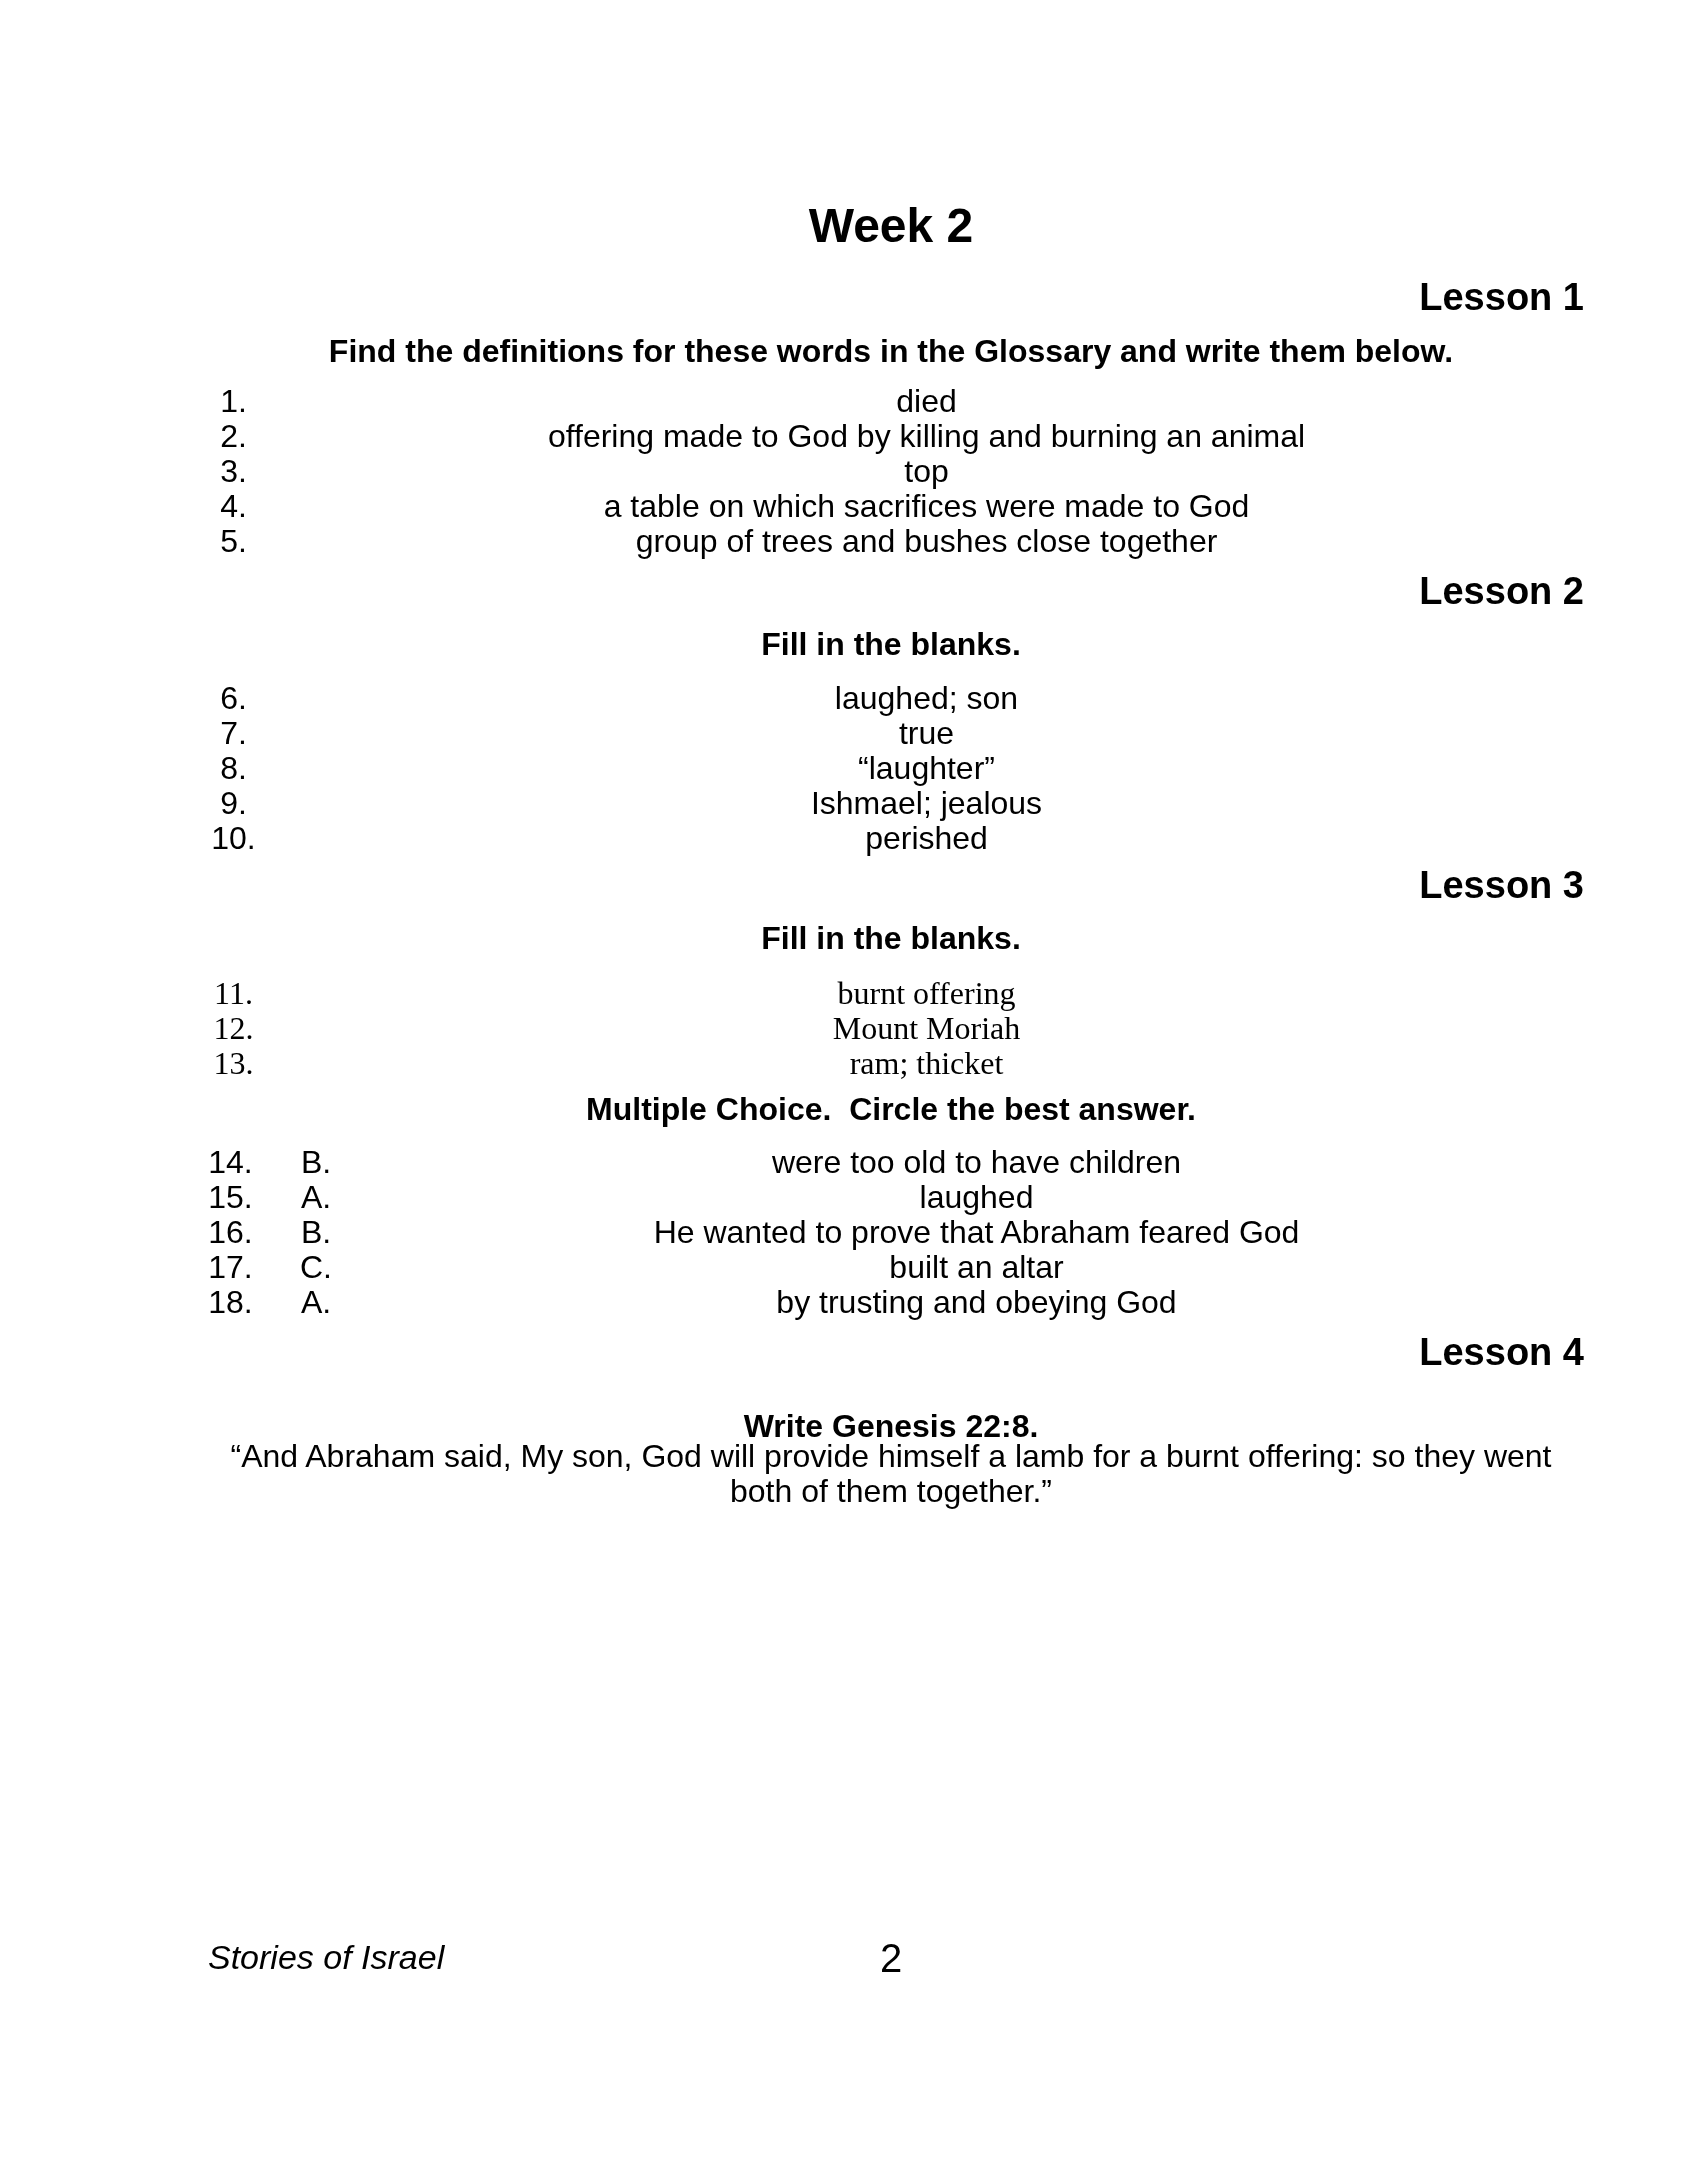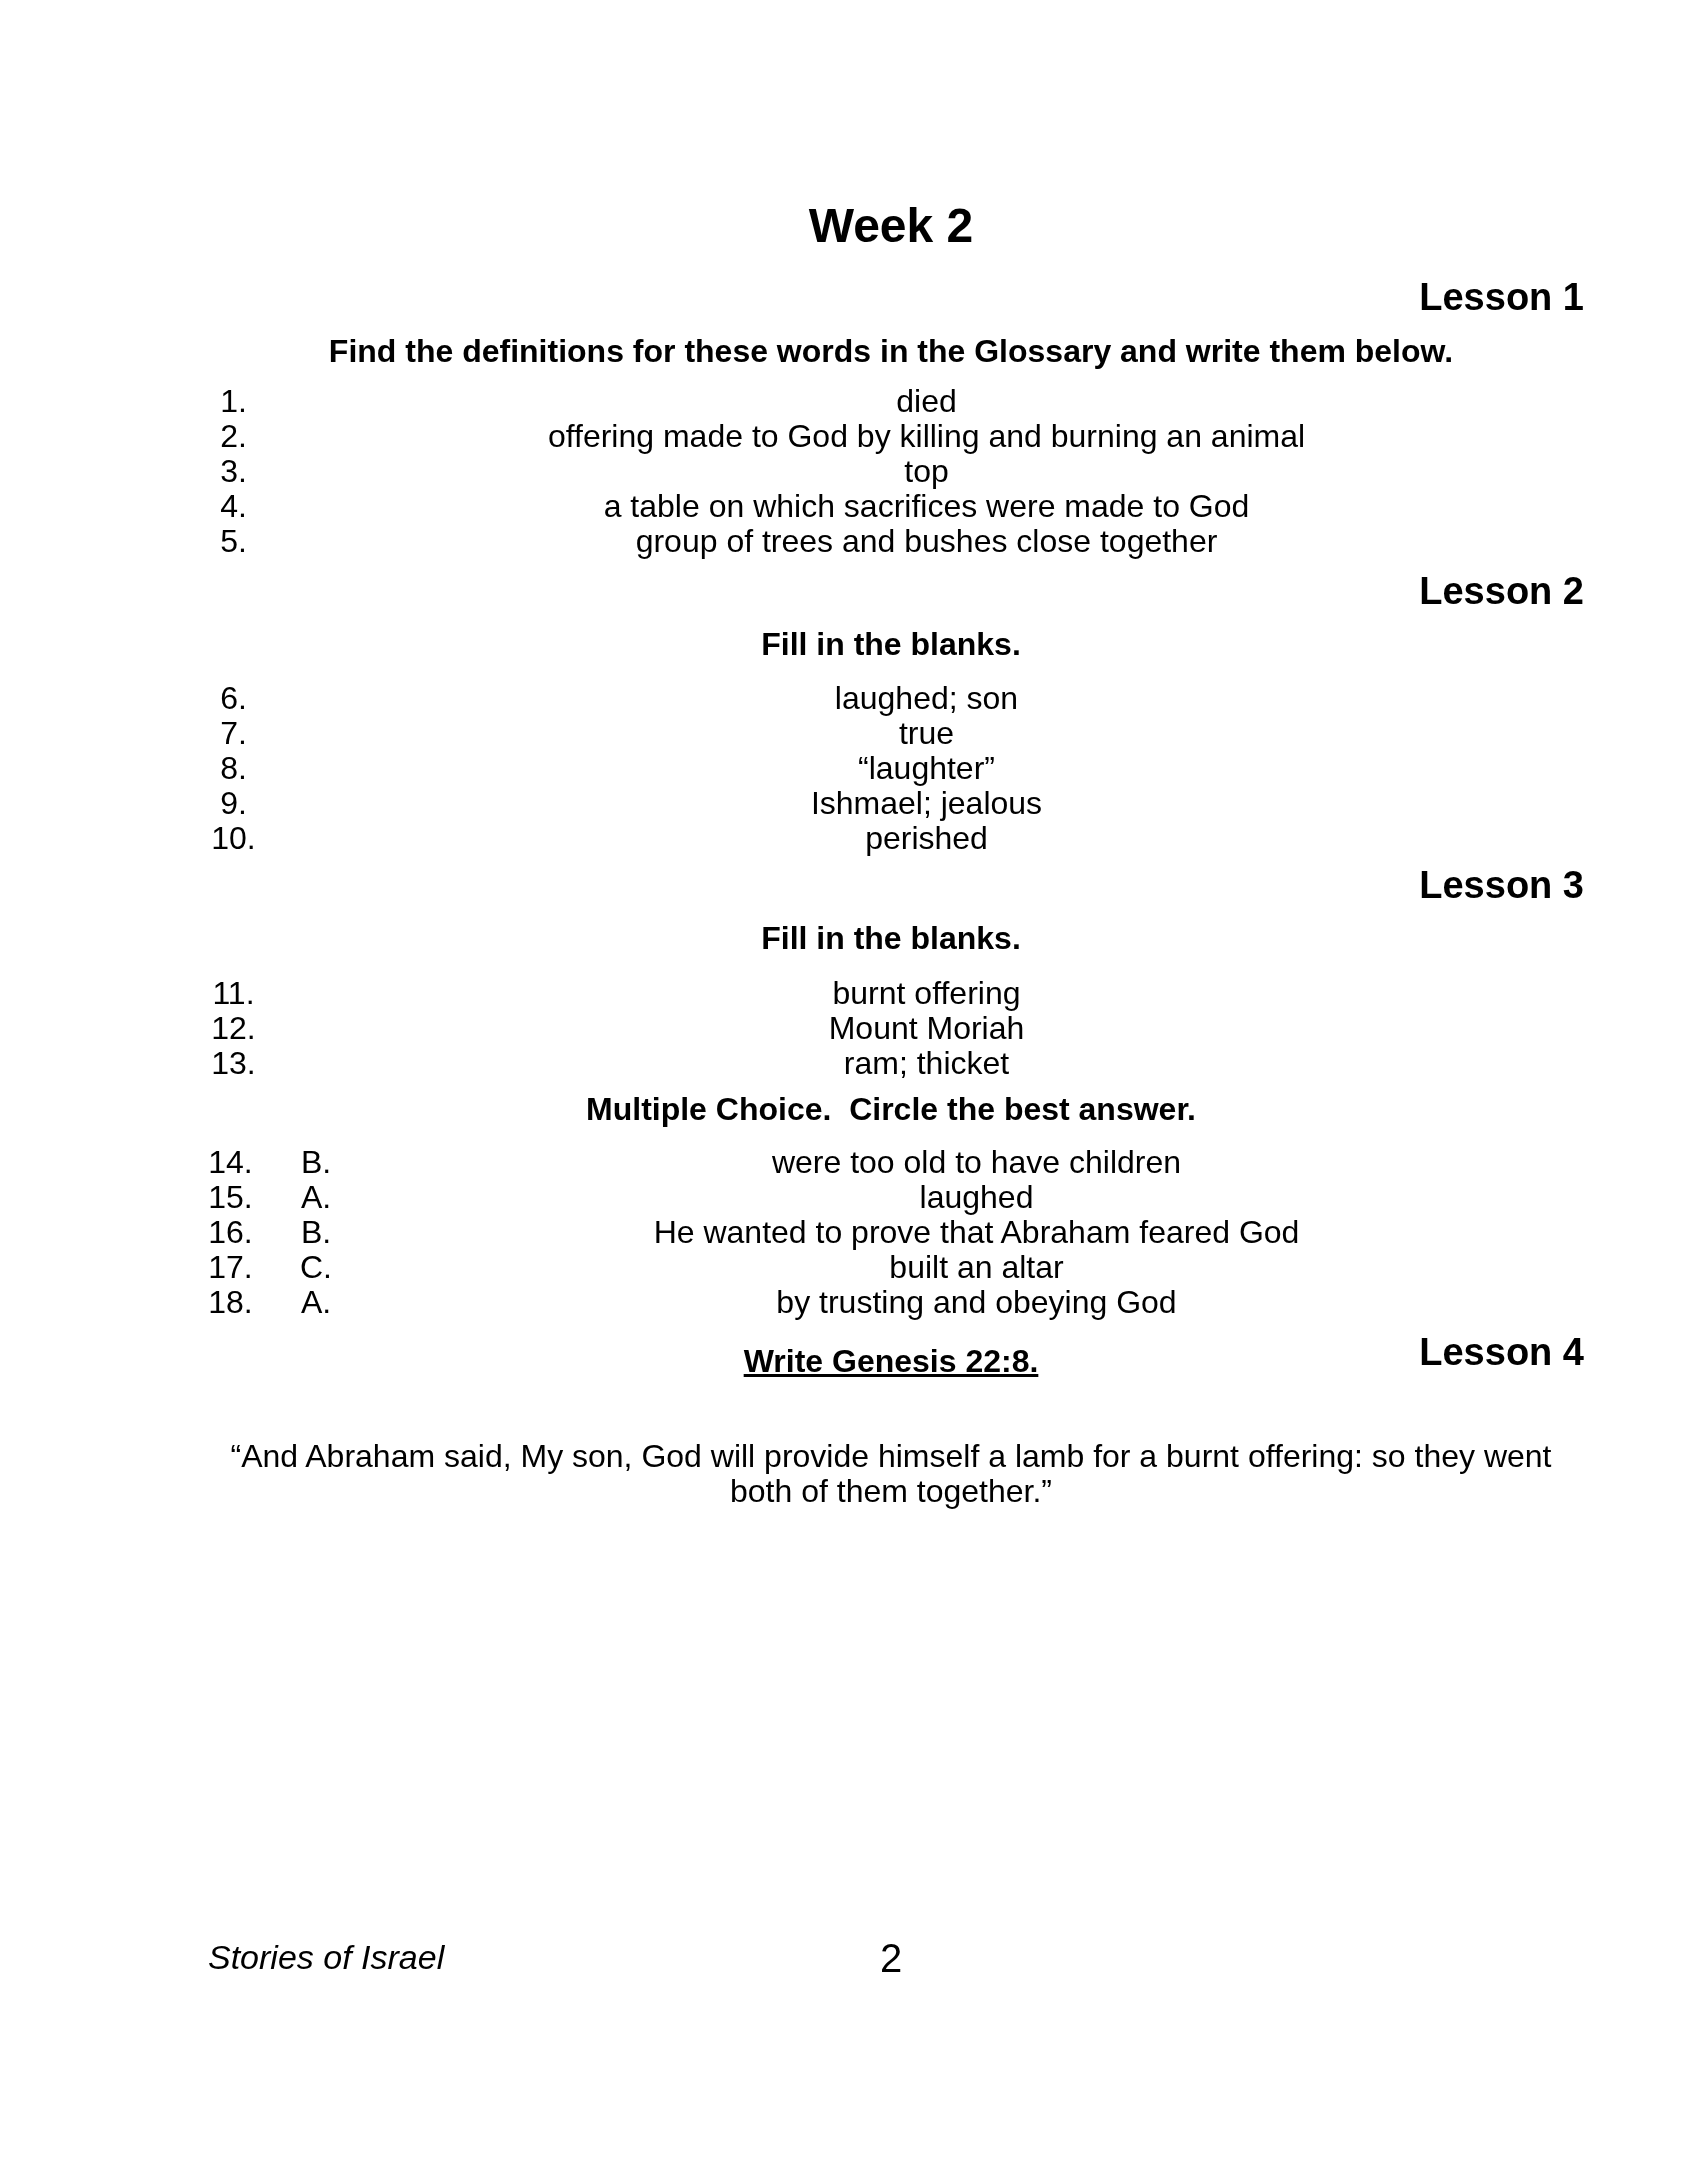--- a/index.html
+++ b/index.html
@@ -123,21 +123,21 @@
     <div class="row">
       <span class="num-col">10.</span>
       <span class="text-col">perished</span>
     </div>
   </div>
 
   <div class="abs content-col lesson-heading" style="top:864px;">Lesson 3</div>
 
   <div class="abs content-col instruction" style="top:921px;">Fill in the blanks.</div>
 
-  <div class="abs content-col body-text answer-list" style="top:976px;">
+  <div class="abs content-col body-text answer-list" style="top:976px;font-family:Liberation Serif, serif;">
     <div class="row">
       <span class="num-col">11.</span>
       <span class="text-col">burnt offering</span>
     </div>
     <div class="row">
       <span class="num-col">12.</span>
       <span class="text-col">Mount Moriah</span>
     </div>
     <div class="row">
       <span class="num-col">13.</span>
@@ -170,21 +170,21 @@
     </div>
     <div class="row">
       <span class="num-col-mc">18.</span>
       <span class="letter-col">A.</span>
       <span class="text-col">by trusting and obeying God</span>
     </div>
   </div>
 
   <div class="abs content-col lesson-heading" style="top:1331px;">Lesson 4</div>
 
-  <div class="abs content-col instruction" style="top:1344px;text-decoration:underline;">Write Genesis 22:8.</div>
+  <div class="abs content-col instruction" style="top:1409px;">Write Genesis 22:8.</div>
 
   <div class="abs content-col quote" style="top:1439px;">“And Abraham said, My son, God will provide himself a lamb for a burnt offering: so they went both of them together.”</div>
 
   <div class="abs footer-book" style="left:208px; top:1939px;">Stories of Israel</div>
 
   <div class="abs content-col footer-page" style="top:1936px;">2</div>
 
 </div>
 
 

